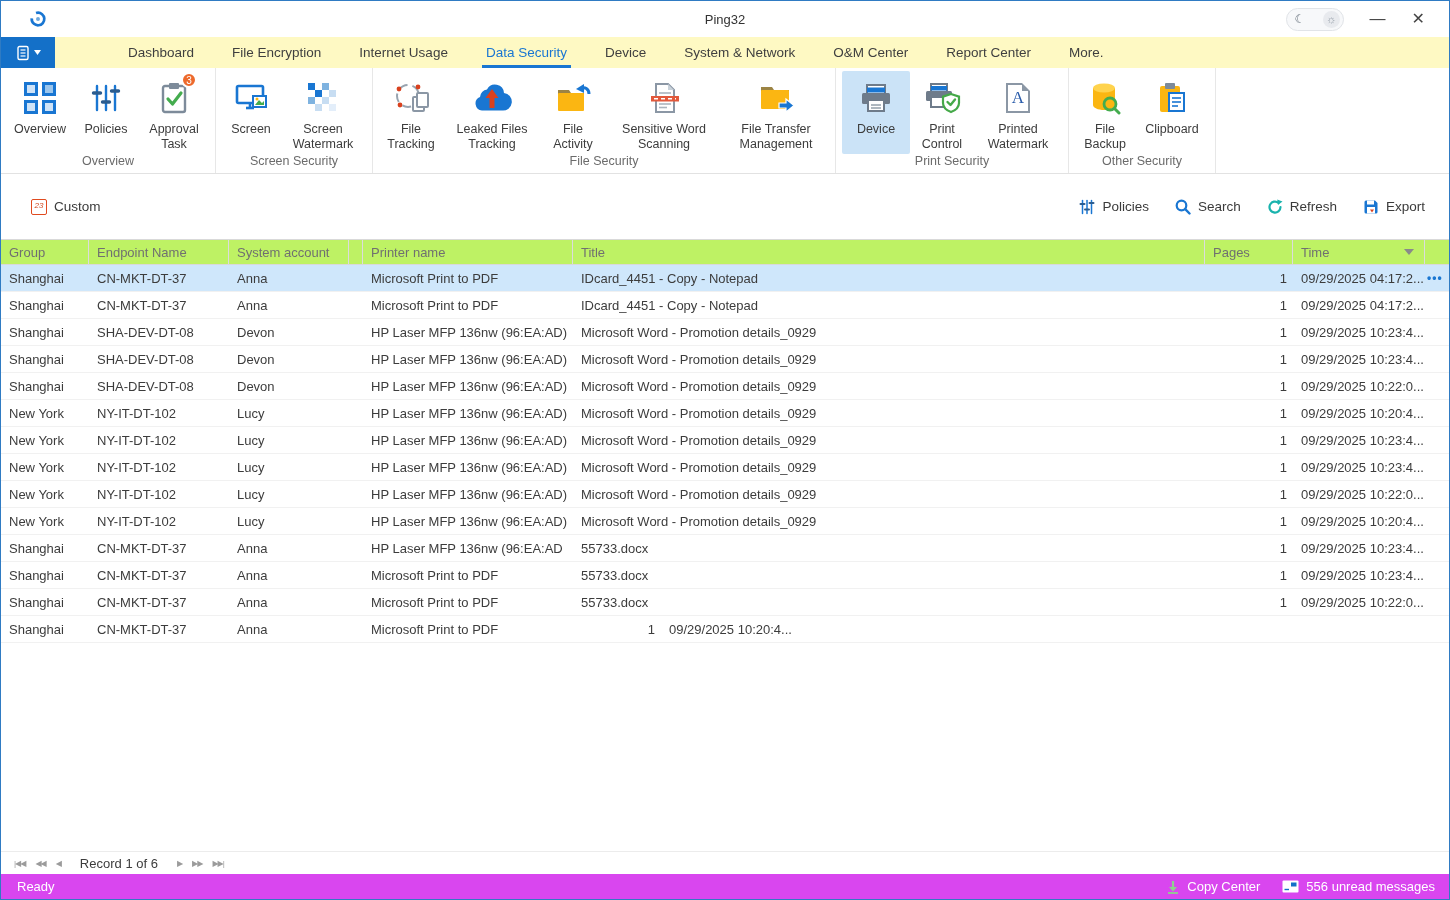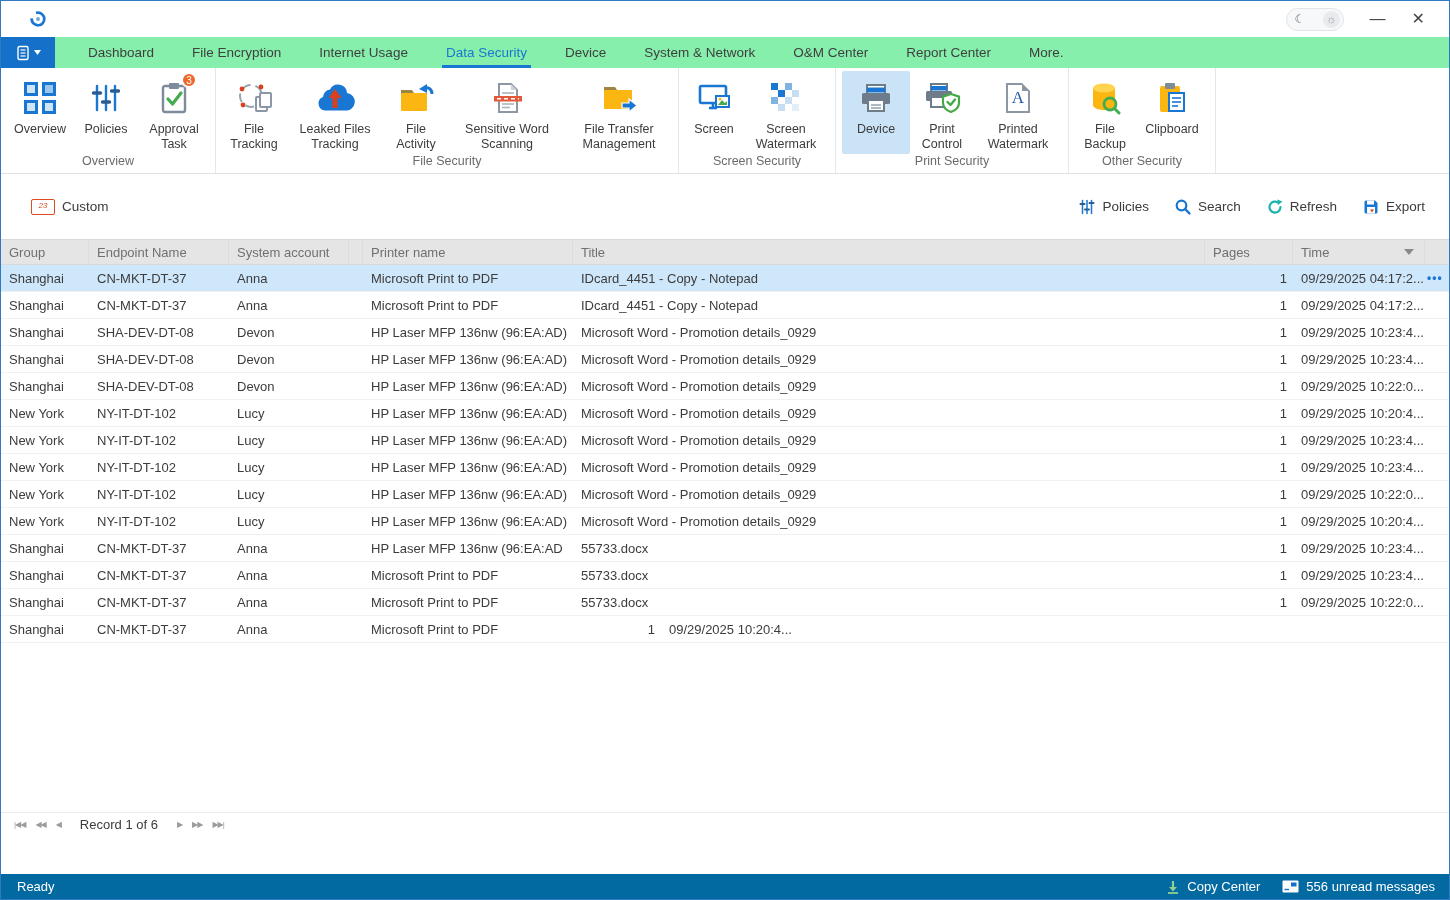--- a/index.html
+++ b/index.html
@@ -14,21 +14,21 @@
   .win-title { position:absolute; left:0; right:0; text-align:center; font-size:13px; color:#333; }
   .title-controls { margin-left:auto; display:flex; align-items:center; gap:26px; padding-right:24px; z-index:2; }
   .theme-pill { width:58px; height:23px; border:1px solid #e1e4e8; background:#f7f8fa; border-radius:12px;
                 display:flex; align-items:center; justify-content:space-between; padding:0 3px; cursor:pointer; }
   .theme-moon { font-size:12px; color:#5a6672; margin-left:5px; }
   .theme-sun  { width:17px; height:17px; border-radius:50%; background:#e8eaee; color:#98a1ab; font-size:11px;
                 display:flex; align-items:center; justify-content:center; }
   .btn-min, .btn-close { font-size:16px; color:#444; cursor:pointer; line-height:1; }
 
   
-  .menubar { height:31px; display:flex; align-items:stretch; background:#86efac; flex:0 0 auto; }
+  .menubar { height:31px; display:flex; align-items:stretch; background:#fef9c3; flex:0 0 auto;gap:40px; }
   .appmenu-btn { width:54px; background:#1470c8; display:flex; align-items:center; justify-content:center; gap:3px; cursor:pointer; }
   .tabs { display:flex; align-items:stretch; margin-left:14px; }
   .tab { padding:0 4px; margin:0 15px; display:flex; align-items:center; font-size:13.5px; color:#3f3f3f;
          cursor:pointer; border-bottom:3px solid transparent; padding-top:3px; }
   .tab.active { color:#1976d2; border-bottom-color:#1976d2; }
 
   
   .ribbon { height:106px; display:flex; border-bottom:1px solid #e2e2e2; background:#fff; flex:0 0 auto; }
   .rgroup { display:flex; flex-direction:column; border-right:1px solid #e7e7e7; }
   .ritems { flex:1; display:flex; align-items:stretch; padding:3px 6px 0 6px; }
@@ -49,63 +49,64 @@
   .grid4 span:nth-child(2){ background:#9cc6ec; }
   
   .checker { width:30px; height:30px; display:grid; grid-template-columns:repeat(4,7px); grid-template-rows:repeat(4,7px); gap:0; }
   .checker i { display:block; }
   
   .adoc { width:24px; height:30px; background:#fff; border:2px solid #8b97a5; position:relative;
           display:flex; align-items:center; justify-content:center; }
   .adoc .fold { position:absolute; top:-2px; right:-2px; width:0; height:0; border-left:8px solid #8b97a5; border-top:8px solid #fff; }
   .adoc .letter { font-family:"Liberation Serif", serif; font-size:17px; color:#2a5caa; }
   
-  .cal { width:24px; height:16px; border:1px solid #e04a1f; border-radius:2px; background:#fff; position:relative; overflow:hidden;font-style:italic; }
+  .cal { width:16px; height:16px; border:1px solid #e04a1f; border-radius:2px; background:#fff; position:relative; overflow:hidden;font-style:italic; }
   .cal .top { height:4px; background:#e04a1f; }
   .cal .day { display:block; text-align:center; font-size:8px; color:#d14a22; line-height:11px; }
 
   
   .toolbar { height:65px; display:flex; align-items:center; justify-content:space-between; padding:0 24px 0 30px; background:#fff; flex:0 0 auto; }
   .tool-left, .tool-right { display:flex; align-items:center; gap:26px; }
   .tool-btn { display:flex; align-items:center; gap:7px; font-size:13.5px; color:#3b3b3b; cursor:pointer; }
 
   
-  .grid-header { display:flex; height:26px; border-top:1px solid #d9d9d9; border-bottom:1px solid #d9d9d9; background:#e5e5e5; flex:0 0 auto; }
+  .grid-header { display:flex; height:26px; border-top:1px solid #d9d9d9; border-bottom:1px solid #d9d9d9; background:#bef264; flex:0 0 auto; }
   .hcell { font-size:13px; color:#707070; display:flex; align-items:center; padding-left:8px; border-right:1px solid #dcdcdc; overflow:hidden; white-space:nowrap; }
   .hcell:last-child { border-right:none; }
   .hcell .filter { margin-left:auto; margin-right:10px; width:0; height:0; border-left:5px solid transparent; border-right:5px solid transparent; border-top:6px solid #8a8a8a; }
   .grid-body { flex:0 0 auto; }
   .grow { display:flex; height:27px; border-bottom:1px solid #f1f1f1; background:#fff; cursor:pointer; }
   .grow.selected { background:#cfe7fb; }
   .gcell { font-size:13px; color:#3c3c3c; display:flex; align-items:center; padding-left:8px; overflow:hidden; white-space:nowrap; }
   .gcell.num { justify-content:flex-end; padding-right:6px; padding-left:0; }
   .gcell.menu { color:#1976d2; font-weight:bold; letter-spacing:1px; font-size:12px; padding-left:2px; }
   .filler { flex:1; background:#fff; }
 
   
   .pager { height:23px; display:flex; align-items:center; background:#fff; padding-left:8px; flex:0 0 auto; border-top:1px solid #ececec; }
   .pager .pico { font-size:8px; color:#9b9b9b; letter-spacing:-1px; margin:0 5px; cursor:pointer; }
   .pager .rec { font-size:13px; color:#3c3c3c; margin:0 14px; }
 
   
-  .statusbar { height:25px; background:#0369a1; color:#fff; display:flex; align-items:center; font-size:13px; flex:0 0 auto;margin-top:39px; }
+  .statusbar { height:25px; background:#d946ef; color:#fff; display:flex; align-items:center; font-size:13px; flex:0 0 auto; }
   .status-left { padding-left:16px; }
   .status-right { margin-left:auto; display:flex; align-items:center; gap:22px; padding-right:14px; }
   .sitem { display:flex; align-items:center; gap:7px; cursor:pointer; }
 </style>
 </head>
 <body>
 
 <div class="window">
 
   <div class="titlebar">
     <svg class="app-logo" viewBox="0 0 20 20">
       <circle cx="10" cy="10" r="7" fill="none" stroke="#1976d2" stroke-width="3" stroke-dasharray="28 8" transform="rotate(-50 10 10)"></circle>
       <circle cx="10" cy="10" r="2.2" fill="#6fa9dd"></circle>
     </svg>
+    <div class="win-title">Ping32</div>
     <div class="title-controls">
       <div class="theme-pill">
         <span class="theme-moon">☾</span>
         <span class="theme-sun">☼</span>
       </div>
       <span class="btn-min">—</span>
       <span class="btn-close">✕</span>
     </div>
   </div>
 
@@ -172,83 +173,20 @@
               <rect x="5" y="5" width="22" height="26" rx="2" fill="#fff" stroke="#7d8b9a" stroke-width="2.4"></rect>
               <rect x="11" y="2" width="10" height="6" rx="1" fill="#7d8b9a"></rect>
               <polyline points="10,18 14.5,23 23,12" fill="none" stroke="#44ac4e" stroke-width="3.2" stroke-linecap="round" stroke-linejoin="round"></polyline>
             </svg>
             <span class="badge">3</span>
           </div>
           <div class="rlabel">Approval Task</div>
         </div>
       </div>
       <div class="glabel">Overview</div>
-    </div>
-
-    <div class="rgroup">
-      <div class="ritems">
-        <div class="ritem w62">
-          <div class="ricon">
-            <svg width="36" height="34" viewBox="0 0 36 34">
-              <circle cx="15" cy="15" r="11" fill="none" stroke="#98a4b0" stroke-width="2" stroke-dasharray="9 5"></circle>
-              <circle cx="6" cy="8" r="2.4" fill="#d9411e"></circle>
-                <circle cx="25" cy="6" r="2.4" fill="#d9411e"></circle>
-                <circle cx="7" cy="24" r="2.4" fill="#d9411e"></circle>
-              <rect x="20" y="16" width="11" height="14" rx="1" fill="#fff" stroke="#8b97a5" stroke-width="2"></rect>
-              <rect x="24" y="12" width="11" height="14" rx="1" fill="#fff" stroke="#8b97a5" stroke-width="2"></rect>
-            </svg>
-          </div>
-          <div class="rlabel">File Tracking</div>
-        </div>
-        <div class="ritem w96">
-          <div class="ricon">
-            <svg width="40" height="34" viewBox="0 0 40 34">
-              <path d="M32 15a9 9 0 0 0-17-3.5A8 8 0 0 0 8 19a7 7 0 0 0 2 13.5h20A8 8 0 0 0 32 15z" fill="#1976d2" transform="translate(0,-3)"></path>
-              <path d="M20 8l-6.5 9h4v10h5V17h4z" fill="#d9411e"></path>
-            </svg>
-          </div>
-          <div class="rlabel">Leaked Files Tracking</div>
-        </div>
-        <div class="ritem w62">
-          <div class="ricon">
-            <svg width="38" height="34" viewBox="0 0 38 34">
-              <path d="M4 9h11l2 3h13v2H4z" fill="#9c8444"></path>
-              <rect x="4" y="12" width="26" height="18" rx="1" fill="#fbb612"></rect>
-              <path d="M26 8c5-3 9 0 9 5" fill="none" stroke="#1976d2" stroke-width="3"></path>
-              <polygon points="22,8 30,3 30,12" fill="#1976d2"></polygon>
-            </svg>
-          </div>
-          <div class="rlabel">File Activity</div>
-        </div>
-        <div class="ritem w118">
-          <div class="ricon">
-            <svg width="36" height="34" viewBox="0 0 36 34">
-              <path d="M10 3h12l6 6v22H10z" fill="#fff" stroke="#8b97a5" stroke-width="2"></path>
-              <path d="M22 3v6h6z" fill="#c9d2da"></path>
-              <line x1="13" y1="12" x2="25" y2="12" stroke="#aab4be" stroke-width="1.6"></line>
-              <line x1="13" y1="23" x2="25" y2="23" stroke="#aab4be" stroke-width="1.6"></line>
-              <line x1="13" y1="26.5" x2="21" y2="26.5" stroke="#aab4be" stroke-width="1.6"></line>
-              <rect x="5" y="15" width="28" height="5.5" fill="#e2593c"></rect>
-              <line x1="8" y1="17.8" x2="30" y2="17.8" stroke="#fff" stroke-width="1.4" stroke-dasharray="4 3"></line>
-            </svg>
-          </div>
-          <div class="rlabel">Sensitive Word Scanning</div>
-        </div>
-        <div class="ritem w104">
-          <div class="ricon">
-            <svg width="38" height="34" viewBox="0 0 38 34">
-              <path d="M4 6h11l2 3h15v2H4z" fill="#9c8444"></path>
-              <rect x="4" y="9" width="28" height="19" rx="1" fill="#fbb612"></rect>
-              <path d="M22 22h7v-4l8 6.5-8 6.5v-4h-7z" fill="#1976d2" stroke="#fff" stroke-width="1.2"></path>
-            </svg>
-          </div>
-          <div class="rlabel">File Transfer Management</div>
-        </div>
-      </div>
-      <div class="glabel">File Security</div>
     </div>
 
     <div class="rgroup">
       <div class="ritems">
         <div class="ritem w56">
           <div class="ricon">
             <svg width="36" height="34" viewBox="0 0 36 34">
               <rect x="4" y="5" width="26" height="17" rx="1.5" fill="#fff" stroke="#1976d2" stroke-width="2.6"></rect>
               <line x1="13" y1="27" x2="21" y2="27" stroke="#1976d2" stroke-width="2.6"></line>
               <line x1="17" y1="22" x2="17" y2="27" stroke="#1976d2" stroke-width="2.6"></line>
@@ -281,20 +219,83 @@
             </div>
           </div>
           <div class="rlabel">Screen Watermark</div>
         </div>
       </div>
       <div class="glabel">Screen Security</div>
     </div>
 
     <div class="rgroup">
       <div class="ritems">
+        <div class="ritem w62">
+          <div class="ricon">
+            <svg width="36" height="34" viewBox="0 0 36 34">
+              <circle cx="15" cy="15" r="11" fill="none" stroke="#98a4b0" stroke-width="2" stroke-dasharray="9 5"></circle>
+              <circle cx="6" cy="8" r="2.4" fill="#d9411e"></circle>
+                <circle cx="25" cy="6" r="2.4" fill="#d9411e"></circle>
+                <circle cx="7" cy="24" r="2.4" fill="#d9411e"></circle>
+              <rect x="20" y="16" width="11" height="14" rx="1" fill="#fff" stroke="#8b97a5" stroke-width="2"></rect>
+              <rect x="24" y="12" width="11" height="14" rx="1" fill="#fff" stroke="#8b97a5" stroke-width="2"></rect>
+            </svg>
+          </div>
+          <div class="rlabel">File Tracking</div>
+        </div>
+        <div class="ritem w96">
+          <div class="ricon">
+            <svg width="40" height="34" viewBox="0 0 40 34">
+              <path d="M32 15a9 9 0 0 0-17-3.5A8 8 0 0 0 8 19a7 7 0 0 0 2 13.5h20A8 8 0 0 0 32 15z" fill="#1976d2" transform="translate(0,-3)"></path>
+              <path d="M20 8l-6.5 9h4v10h5V17h4z" fill="#d9411e"></path>
+            </svg>
+          </div>
+          <div class="rlabel">Leaked Files Tracking</div>
+        </div>
+        <div class="ritem w62">
+          <div class="ricon">
+            <svg width="38" height="34" viewBox="0 0 38 34">
+              <path d="M4 9h11l2 3h13v2H4z" fill="#9c8444"></path>
+              <rect x="4" y="12" width="26" height="18" rx="1" fill="#fbb612"></rect>
+              <path d="M26 8c5-3 9 0 9 5" fill="none" stroke="#1976d2" stroke-width="3"></path>
+              <polygon points="22,8 30,3 30,12" fill="#1976d2"></polygon>
+            </svg>
+          </div>
+          <div class="rlabel">File Activity</div>
+        </div>
+        <div class="ritem w118">
+          <div class="ricon">
+            <svg width="36" height="34" viewBox="0 0 36 34">
+              <path d="M10 3h12l6 6v22H10z" fill="#fff" stroke="#8b97a5" stroke-width="2"></path>
+              <path d="M22 3v6h6z" fill="#c9d2da"></path>
+              <line x1="13" y1="12" x2="25" y2="12" stroke="#aab4be" stroke-width="1.6"></line>
+              <line x1="13" y1="23" x2="25" y2="23" stroke="#aab4be" stroke-width="1.6"></line>
+              <line x1="13" y1="26.5" x2="21" y2="26.5" stroke="#aab4be" stroke-width="1.6"></line>
+              <rect x="5" y="15" width="28" height="5.5" fill="#e2593c"></rect>
+              <line x1="8" y1="17.8" x2="30" y2="17.8" stroke="#fff" stroke-width="1.4" stroke-dasharray="4 3"></line>
+            </svg>
+          </div>
+          <div class="rlabel">Sensitive Word Scanning</div>
+        </div>
+        <div class="ritem w104">
+          <div class="ricon">
+            <svg width="38" height="34" viewBox="0 0 38 34">
+              <path d="M4 6h11l2 3h15v2H4z" fill="#9c8444"></path>
+              <rect x="4" y="9" width="28" height="19" rx="1" fill="#fbb612"></rect>
+              <path d="M22 22h7v-4l8 6.5-8 6.5v-4h-7z" fill="#1976d2" stroke="#fff" stroke-width="1.2"></path>
+            </svg>
+          </div>
+          <div class="rlabel">File Transfer Management</div>
+        </div>
+      </div>
+      <div class="glabel">File Security</div>
+    </div>
+
+    <div class="rgroup">
+      <div class="ritems">
         <div class="ritem w66 selected">
           <div class="ricon">
             <svg width="36" height="34" viewBox="0 0 36 34">
               <rect x="9" y="4" width="18" height="9" fill="#fff" stroke="#6e7b8a" stroke-width="2"></rect>
               <rect x="9" y="6.5" width="18" height="5" fill="#1976d2"></rect>
               <rect x="4" y="12" width="28" height="11" rx="1.5" fill="#6e7b8a"></rect>
               <rect x="10" y="19" width="16" height="11" fill="#fff" stroke="#6e7b8a" stroke-width="2"></rect>
               <line x1="13" y1="24" x2="23" y2="24" stroke="#9aa5b0" stroke-width="1.6"></line>
               <line x1="13" y1="27" x2="23" y2="27" stroke="#9aa5b0" stroke-width="1.6"></line>
             </svg>

